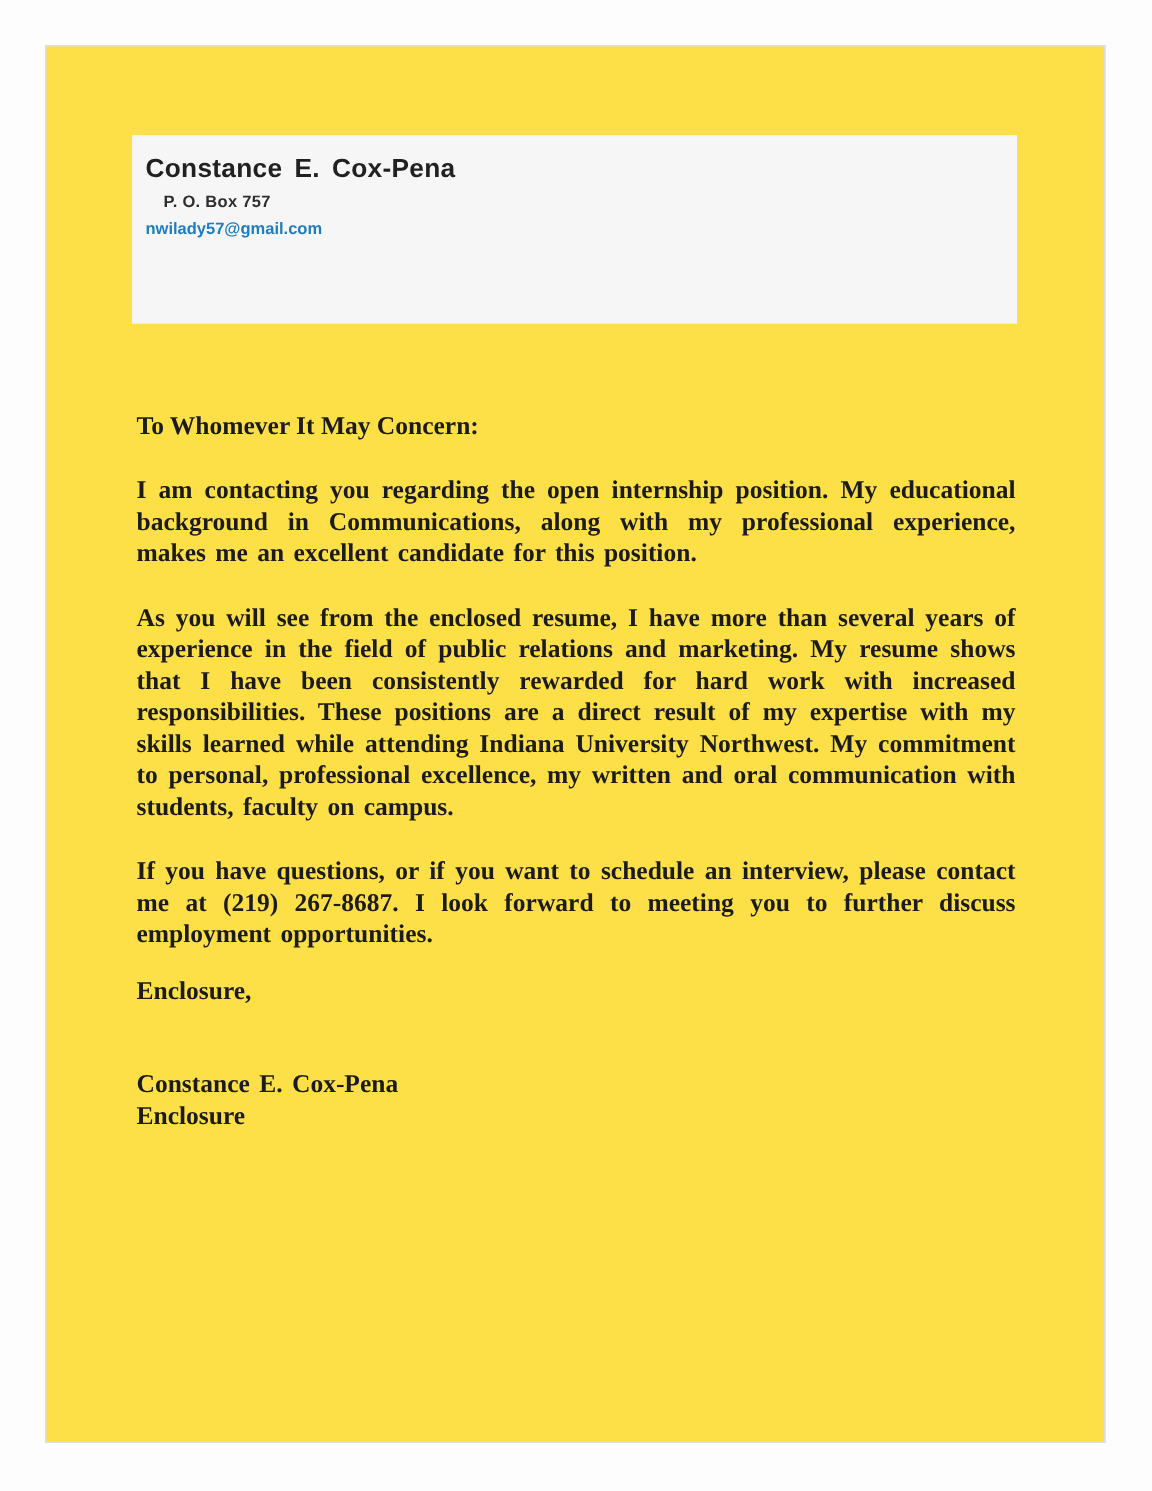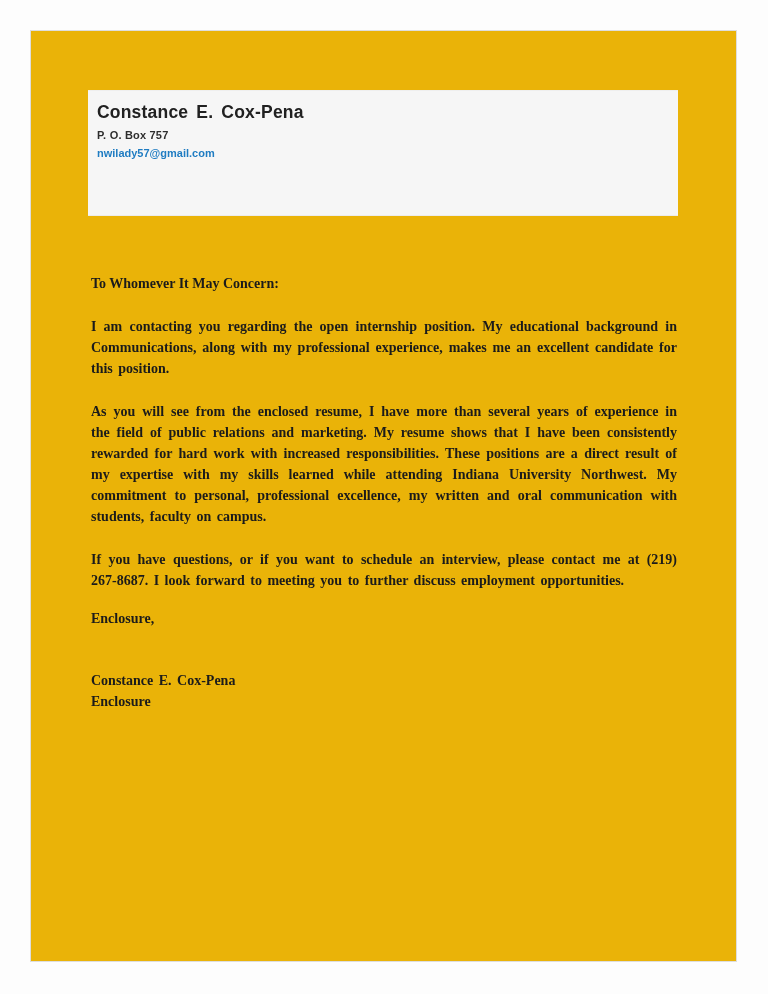--- a/index.html
+++ b/index.html
@@ -15,21 +15,21 @@
     position: relative;
     width: 768px;
     height: 994px;
   }
   .page {
     position: absolute;
     left: 30px;
     top: 30px;
     width: 707px;
     height: 932px;
-    background: #eab308;
+    background: #fde047;
     border: 1px solid #dedede;
     box-sizing: border-box;
   }
   .letterhead {
     position: absolute;
     left: 57px;
     top: 59px;
     width: 590px;
     height: 126px;
     background: #f6f6f6;
@@ -48,38 +48,39 @@
     letter-spacing: 0.2px;
     margin: 0 0 4px 0;
   }
   .sender-line {
     font-family: "Liberation Sans", sans-serif;
     font-weight: bold;
     font-size: 11px;
     line-height: 15px;
     color: #2e2e2e;
     letter-spacing: 0.2px;
+    margin-left: 12px;
   }
   .sender-email {
     font-family: Liberation Sans, sans-serif;
     font-weight: bold;
     font-size: 11px;
     line-height: 15px;
     color: #1f7cc2;
     text-decoration: none;
     cursor: pointer;
   }
   .letter-body {
     position: absolute;
     left: 60px;
     top: 186px;
     width: 586px;
     font-family: "Liberation Serif", serif;
     font-weight: bold;
-    font-size: 14px;
+    font-size: 17px;
     line-height: 21px;
     color: #1b1b1b;
   }
   .salutation {
     margin: 56px 0 0 0;
   }
   .para {
     margin: 22px 0 0 0;
     text-align: justify;
     word-spacing: 2px;

